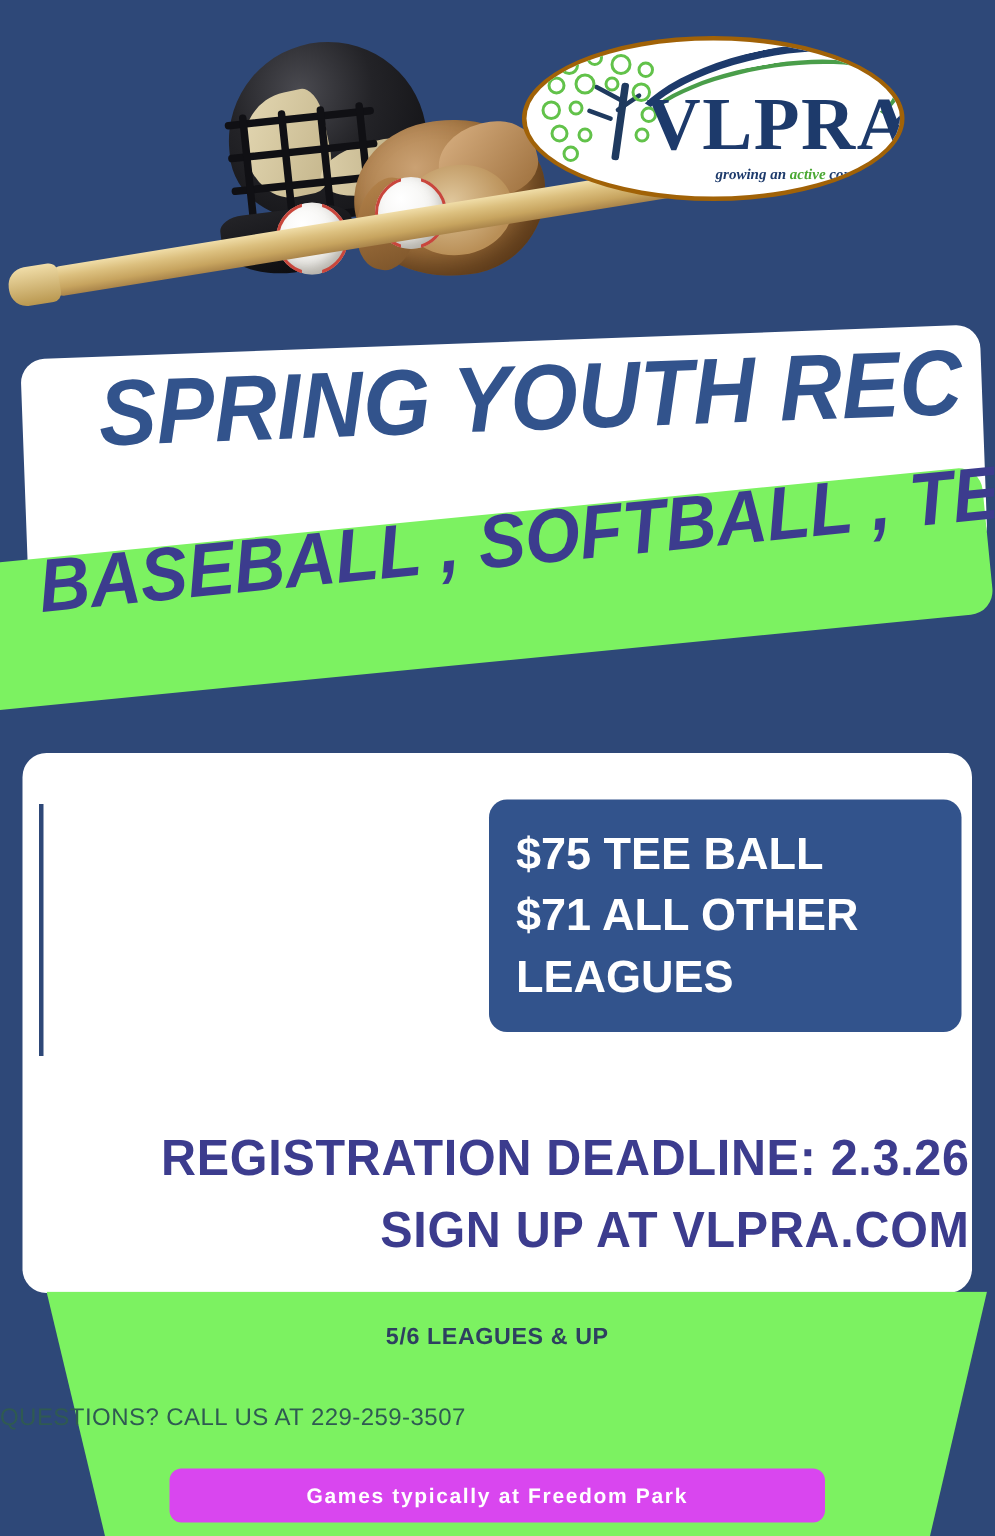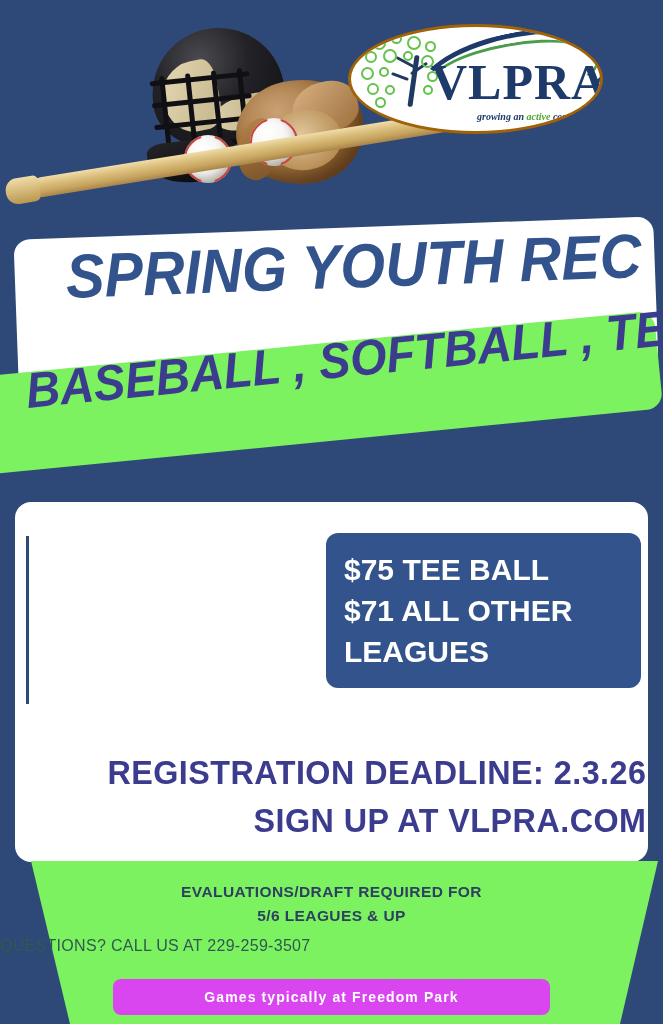--- a/index.html
+++ b/index.html
@@ -348,21 +348,20 @@
   </div>
 
   <div class="deadline">
     <div>REGISTRATION DEADLINE: 2.3.26</div>
     <div>SIGN UP AT VLPRA.COM</div>
   </div>
 
   <div class="green-footer"></div>
 
   <div class="foot-a">
-    <div>EVALUATIONS/DRAFT REQUIRED FOR</div>
     <div>5/6 LEAGUES &amp; UP</div>
   </div>
 
   <div class="foot-b">QUESTIONS? CALL US AT 229-259-3507</div>
 
   <div class="pill">
     <span>Games typically at Freedom Park</span>
   </div>
 
 </div>

